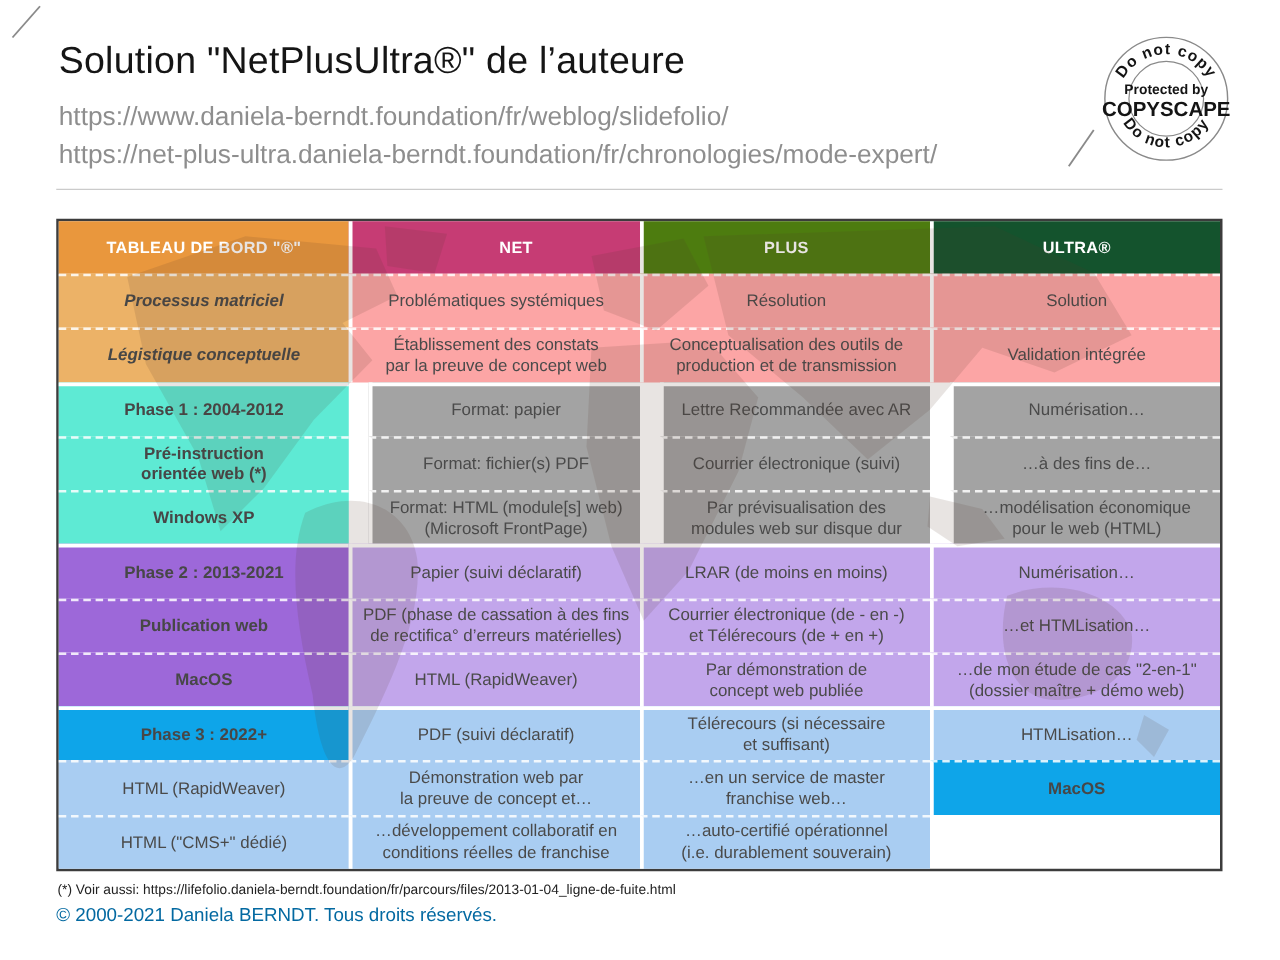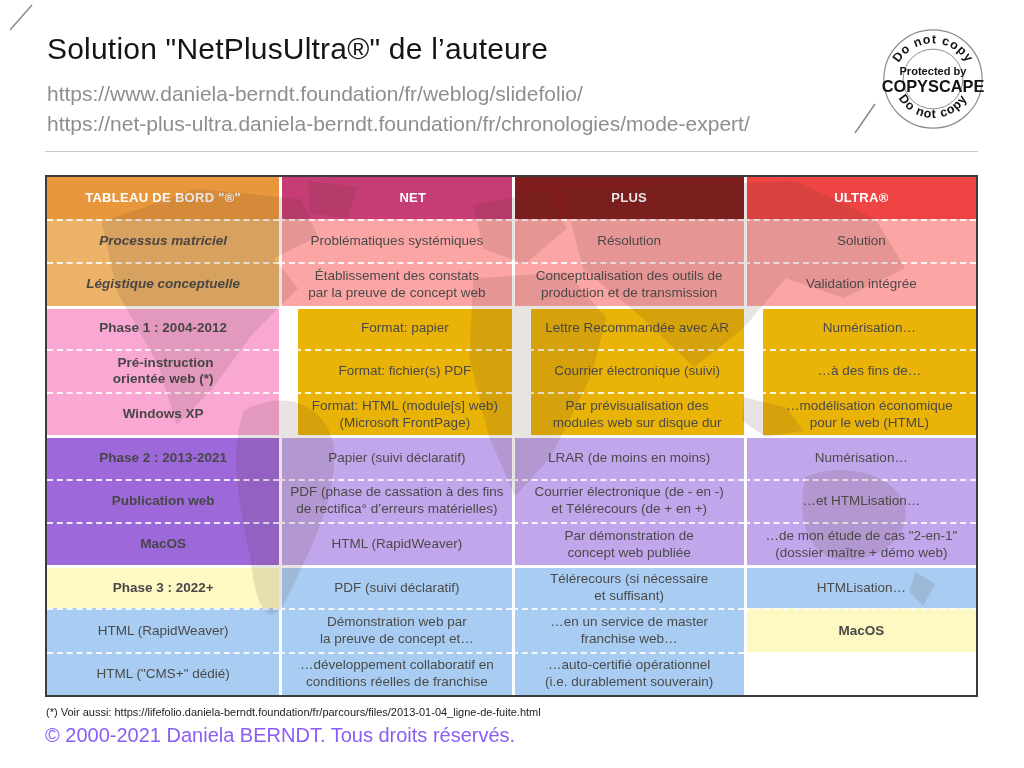--- a/index.html
+++ b/index.html
@@ -19,30 +19,30 @@
     display:grid;grid-template-columns:repeat(4,1fr);grid-template-rows:42px repeat(11,1fr);
     border:2px solid #3C3C3C;box-sizing:border-box;background:#fff;}
   .cell{display:flex;align-items:center;justify-content:center;text-align:center;
     padding:2px 8px;box-sizing:border-box;font-size:13.5px;line-height:1.25;color:#4A4A4A;
     white-space:pre-line;overflow:hidden;}
   .cell:not(:nth-child(4n+1)){border-left:3px solid #fff;}
   .hd{color:#fff;font-weight:bold;font-size:13px;letter-spacing:.3px;}
   .lab{font-weight:bold;color:#474747;}
   .rt-d{border-top:2px dashed rgba(255,255,255,.85);}
   .rt-s{border-top:3px solid #fff;}
-  .h0{background:#E9973D;} .h1{background:#C63C74;padding-left:40px;} .h2{background:#7f1d1d;} .h3{background:#ef4444;}
+  .h0{background:#E9973D;} .h1{background:#C63C74;padding-left:40px;} .h2{background:#4d7c0f;} .h3{background:#14532d;}
   .s0.lab{background:#ECB267;font-style:italic;} .s0.dat{background:#fca5a5;}
-  .s1.lab{background:#f9a8d4;text-align:right;} .s1.dat{background:#eab308;margin-left:16px;}
+  .s1.lab{background:#5eead4;} .s1.dat{background:#a3a3a3;margin-left:16px;}
   .s2.lab{background:#9D68D9;} .s2.dat{background:#C2A6EB;}
-  .s3.lab{background:#fef9c3;} .s3.dat{background:#A9CDF2;}
+  .s3.lab{background:#0ea5e9;} .s3.dat{background:#A9CDF2;}
 
   .worldmap{position:absolute;inset:0;width:100%;height:100%;pointer-events:none;opacity:.13;z-index:6;}
 
   .foot1{position:absolute;left:46px;top:706px;font-size:11px;color:#222;}
-  .foot2{position:absolute;left:45px;top:724px;font-size:20px;color:#8b5cf6;}
+  .foot2{position:absolute;left:45px;top:724px;font-size:15px;color:#0369a1;}
 </style>
 </head>
 <body>
 
 <div class="sheet">
 
   <svg class="corner-mark" style="left:8px;top:2px;" width="28" height="30">
     <line x1="2" y1="28" x2="24" y2="3" stroke="#8A8A8A" stroke-width="1.5"></line>
   </svg>
   <svg class="corner-mark" style="left:853px;top:102px;" width="26" height="34">

